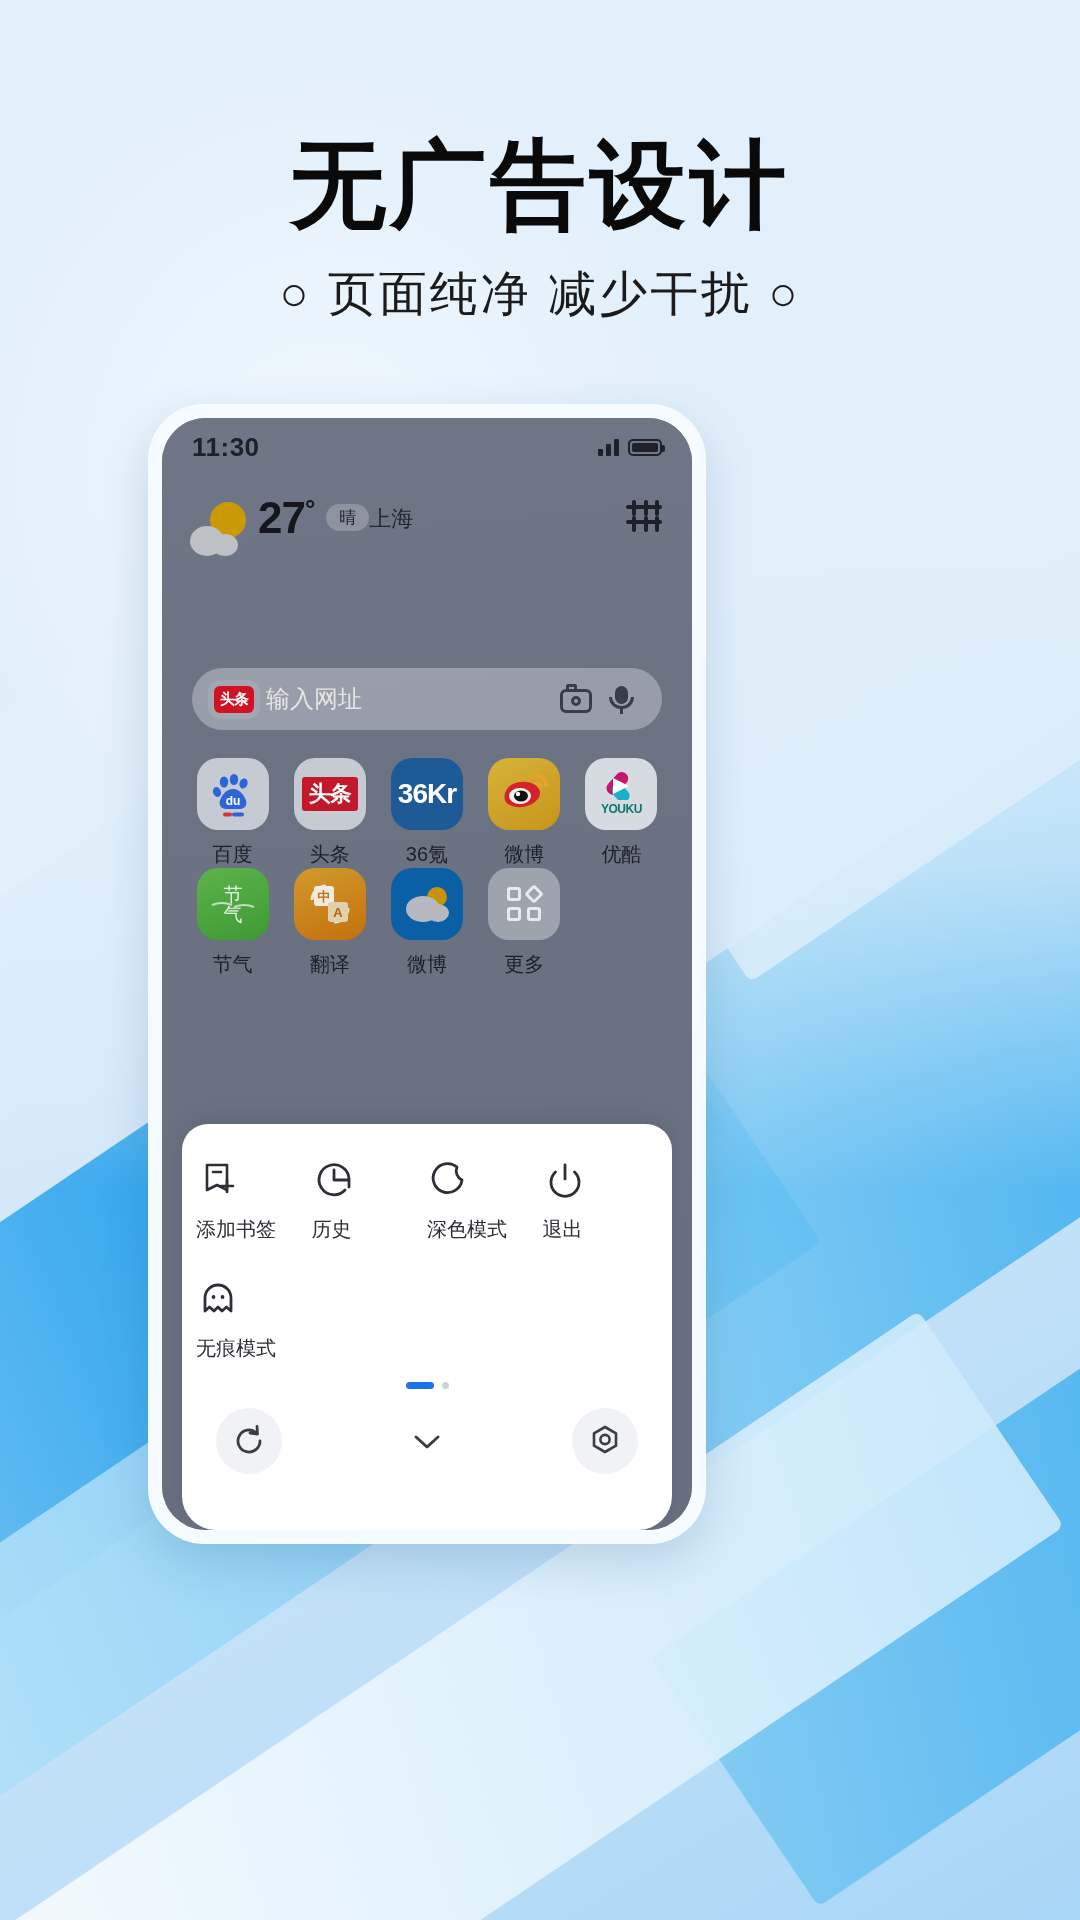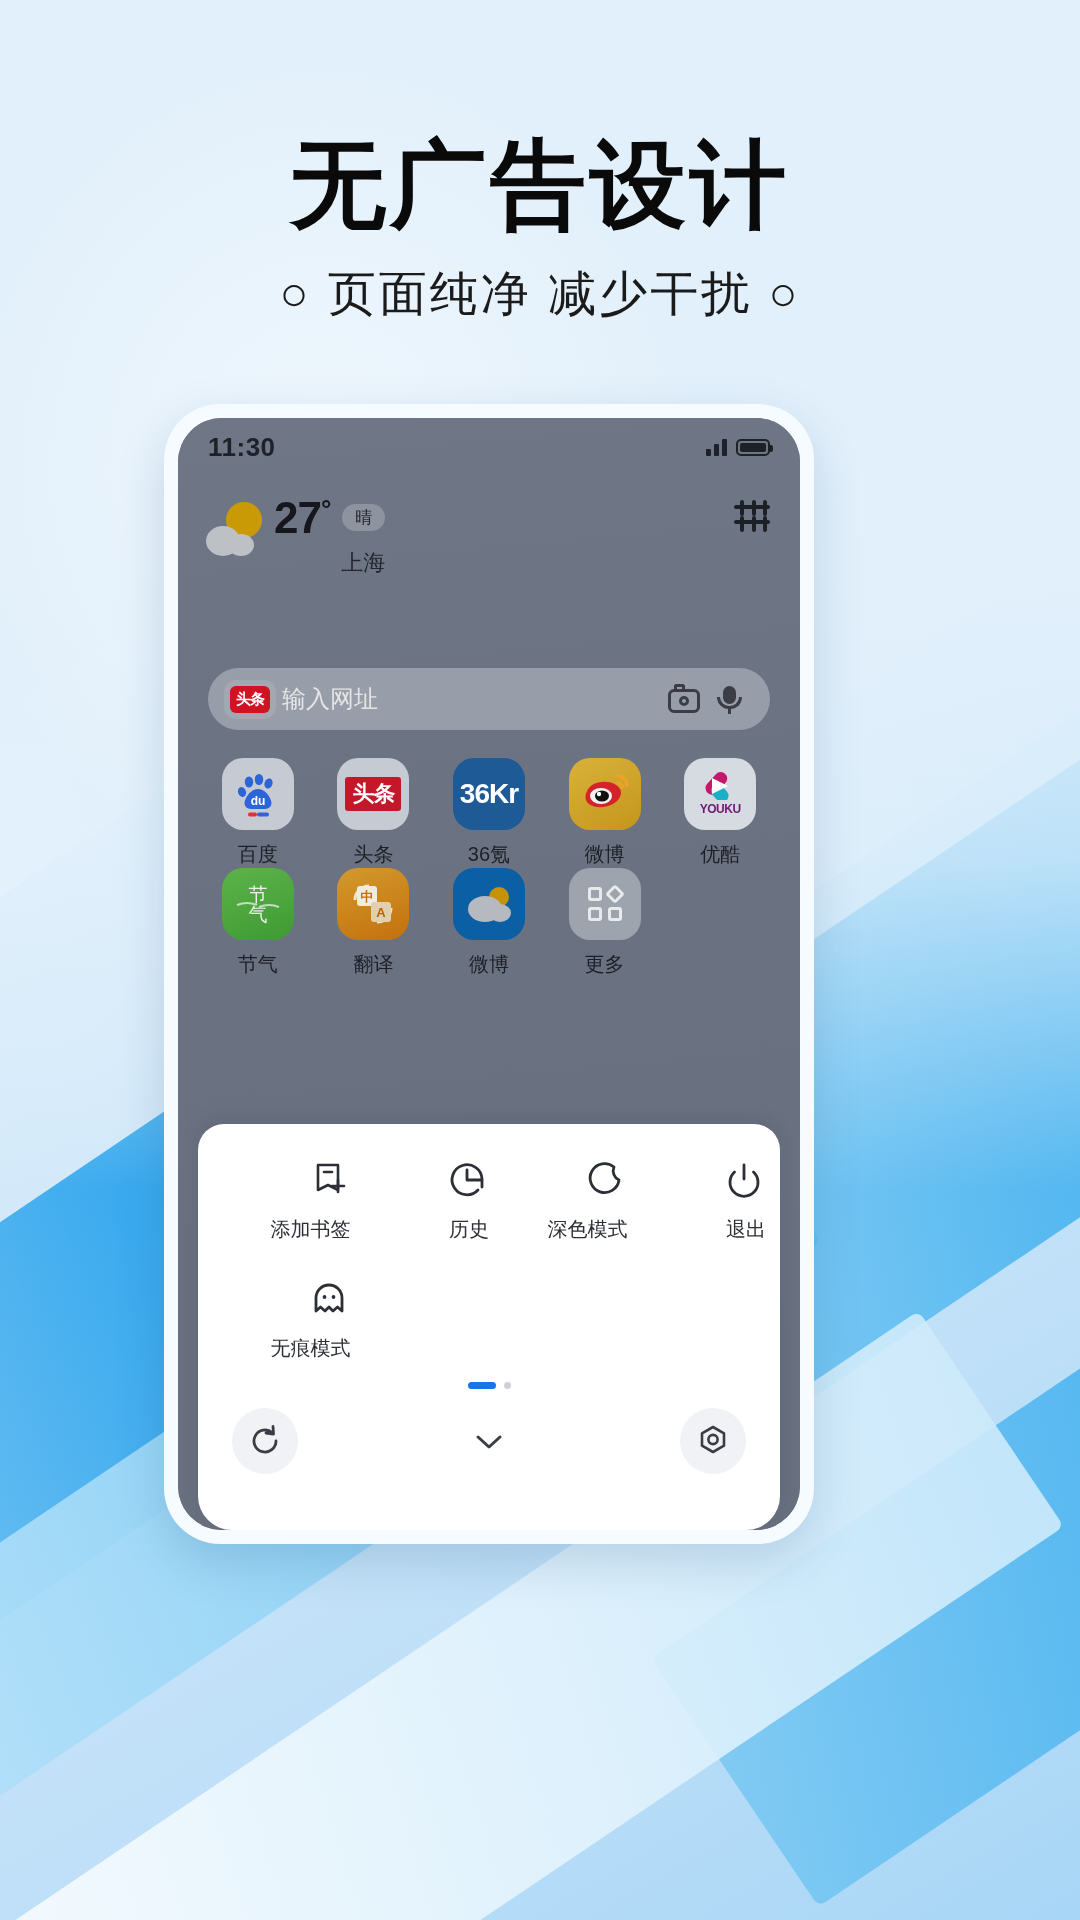--- a/index.html
+++ b/index.html
@@ -58,22 +58,22 @@
     color:#0a0a0a; letter-spacing:4px;
   }
   .subhead {
     position:absolute; top:262px; left:0; right:0;
     text-align:center;
     font-size:48px; font-weight:400; color:#1b1b1b; letter-spacing:3px;
   }
 
   
   #phone {
-    position:absolute; left:164px; top:404px;
-    width:650px; height:1140px;
+    position:absolute; left:148px; top:404px;
+    width:558px; height:1140px;
     background:#f5fbff;
     border-radius:56px;
     box-shadow:0 18px 48px rgba(30,80,130,.18);
     padding:14px;
   }
   .screen {
     position:relative; width:100%; height:100%;
     border-radius:44px; overflow:hidden;
     background:#6b7384;
   }
@@ -103,21 +103,21 @@
              display:flex; align-items:flex-start; justify-content:space-between; }
   .w-left { display:flex; align-items:flex-start; gap:6px; padding-top:4px; }
   .w-icon { position:relative; width:62px; height:56px; margin-top:6px; }
   .w-sun { position:absolute; right:6px; top:0; width:36px; height:36px;
            border-radius:50%; background:#c99a06; }
   .w-cloud { position:absolute; left:0; bottom:2px; width:48px; height:32px; }
   .w-cloud::before { content:""; position:absolute; left:0; bottom:0; width:34px; height:30px;
                      border-radius:50%; background:#bdc1c6; }
   .w-cloud::after { content:""; position:absolute; right:0; bottom:0; width:26px; height:22px;
                     border-radius:50%; background:#bdc1c6; }
-  .w-mid { display:flex; flex-direction:column;align-items:flex-end; }
+  .w-mid { display:flex; flex-direction:row; }
   .w-toprow { display:flex; align-items:flex-start; gap:12px; }
   .w-temp { font-size:44px; font-weight:700; color:#15171c; line-height:1; letter-spacing:-1px; }
   .w-deg { font-size:26px; font-weight:700; color:#15171c; vertical-align:top; }
   .w-badge { margin-top:8px; background:rgba(255,255,255,.22); color:#24272e;
              font-size:17px; border-radius:16px; padding:5px 13px; line-height:1; }
   .w-city { font-size:22px; color:#23262d; margin-top:8px; }
   .w-settings { width:40px; height:40px; margin-top:6px; position:relative; }
   .sld { position:absolute; background:#1d2026; border-radius:2px; }
   .sld.h { height:3.5px; left:2px; right:2px; }
   .sld.v { width:3.5px; height:16px; }
@@ -163,34 +163,34 @@
   .ic-jieqi { background:linear-gradient(160deg,#5cb34a 0%,#3f9a33 100%); }
   .ic-fanyi { background:linear-gradient(160deg,#d29a2c 0%,#c4700d 100%); }
   .ic-weather { background:#0b5fa5; }
   .ic-more { background:#9ea4ae; }
 
   .tt-mark { width:56px; height:34px; background:#c2182a; border-radius:3px;
              display:flex; align-items:center; justify-content:center;
              color:#fff; font-size:22px; font-weight:700; letter-spacing:-1px; }
   .kr-mark { color:#fff; font-size:28px; font-weight:700; letter-spacing:-1px; }
   .youku-wrap { display:flex; flex-direction:column; align-items:center; justify-content:center; gap:2px; }
-  .youku-txt { font-size:12px; font-weight:700; color:#701a75; letter-spacing:-.5px; }
+  .youku-txt { font-size:12px; font-weight:700; color:#0f766e; letter-spacing:-.5px; }
   .more-dots { display:grid; grid-template-columns:repeat(2,1fr); gap:6px; }
   .more-dots span { width:14px; height:14px; border:3px solid #e8eaee; border-radius:3px; }
   .more-dots span:nth-child(2){ transform:rotate(45deg); }
 
   
   .sheet {
     position:absolute; left:20px; right:20px; bottom:0; height:406px;
     background:#ffffff; border-radius:26px 26px 34px 34px;
     box-shadow:0 -6px 20px rgba(0,0,0,.08);
     display:flex; flex-direction:column;
   }
   .menu-grid { padding:34px 14px 0; display:grid; grid-template-columns:repeat(4,1fr); row-gap:34px; }
-  .mi { display:flex; flex-direction:column; align-items:flex-end; gap:14px; position:relative; }
+  .mi { display:flex; flex-direction:column; align-items:flex-start; gap:14px; position:relative; }
   .mi-ic { width:44px; height:44px; position:relative; }
   .mi-lb { font-size:20px; color:#2c2f35; white-space:nowrap; }
   .badge-dot { position:absolute; right:-4px; top:-4px; width:14px; height:14px;
                border-radius:50%; background:#f5222d; }
 
   .pager { display:flex; align-items:center; justify-content:center; gap:8px; margin-top:20px; }
   .pg-a { width:28px; height:7px; border-radius:4px; background:#1a73e8; }
   .pg-b { width:7px; height:7px; border-radius:50%; background:#cdd1d8; }
 
   .toolbar { display:flex; align-items:center; justify-content:space-between;

